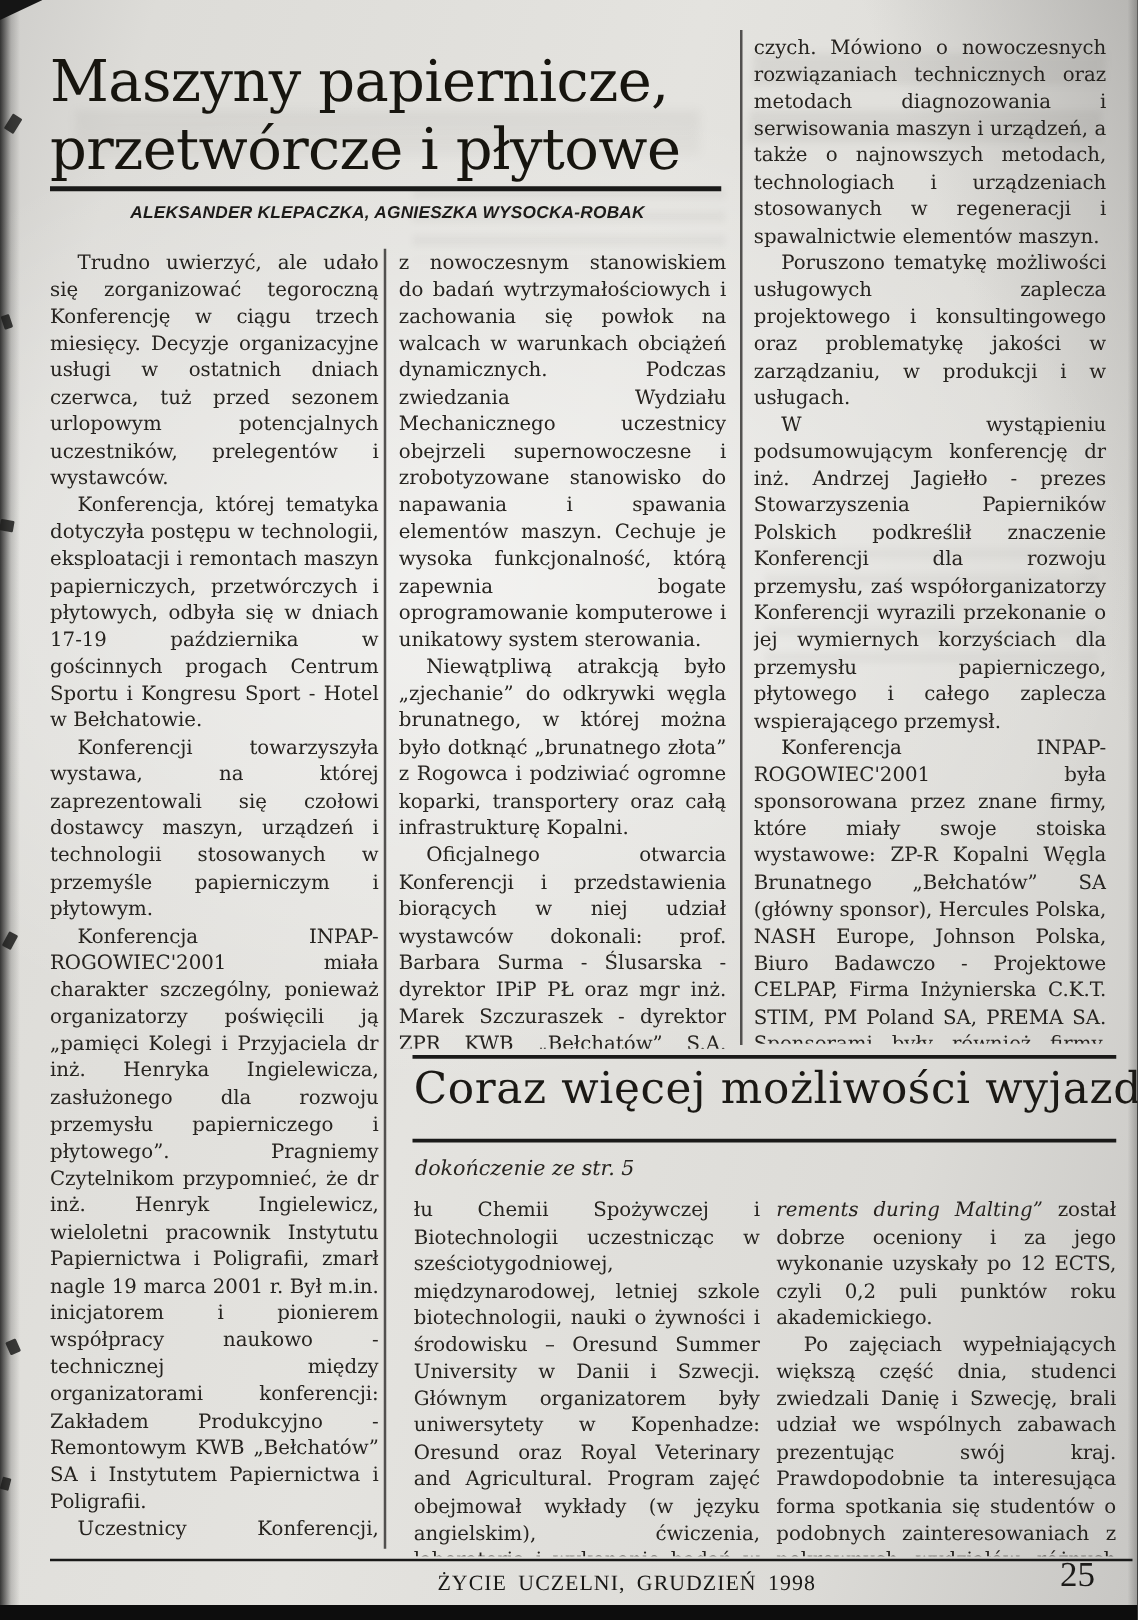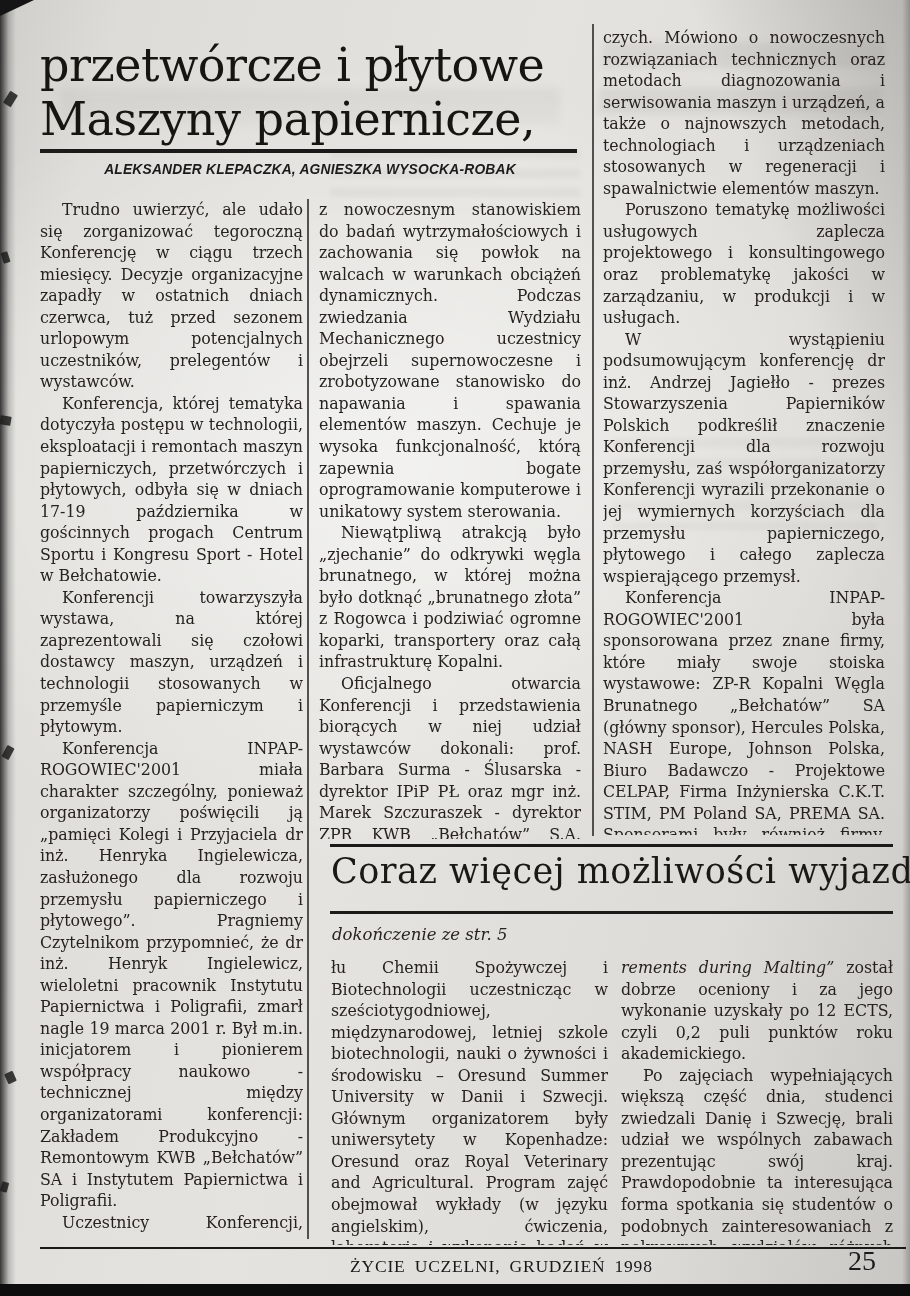--- a/index.html
+++ b/index.html
@@ -81,33 +81,33 @@
 <div class="corner-wedge"></div>
 <div class="edge-right"></div>
 <div class="speck" style="left:6px; top:92px; width:9px; height:14px; transform:rotate(32deg);"></div>
 <div class="speck" style="left:2px; top:252px; width:7px; height:11px; transform:rotate(-18deg);"></div>
 <div class="speck" style="left:0px; top:416px; width:11px; height:9px; transform:rotate(10deg);"></div>
 <div class="speck" style="left:4px; top:746px; width:8px; height:13px; transform:rotate(28deg);"></div>
 <div class="speck" style="left:6px; top:1072px; width:9px; height:11px; transform:rotate(-24deg);"></div>
 <div class="speck" style="left:1px; top:1182px; width:7px; height:10px; transform:rotate(15deg);"></div>
 
 <div class="a1-title">
+  <div>Maszyny papiernicze,</div>
   <div>przetwórcze i płytowe</div>
-  <div>Maszyny papiernicze,</div>
 </div>
 
 <div class="hr" style="left:40px; top:149px; width:537px; height:4px;"></div>
 
 <div class="byline">ALEKSANDER KLEPACZKA, AGNIESZKA WYSOCKA-ROBAK</div>
 
 <div class="vr" style="left:307px; top:199px; height:1040px;"></div>
 <div class="vr" style="left:592px; top:24px; height:812px;"></div>
 
 <div class="col a1c1" lang="pl">
-  <p>Trudno uwierzyć, ale udało się zorganizować tegoroczną Konferencję w ciągu trzech miesięcy. Decyzje organizacyjne zapadły w ostatnich dniach czerwca, tuż przed sezonem urlopowym potencjalnych uczestników, prelegentów i wystawców.</p>
+  <p>Trudno uwierzyć, ale udało się zorganizować tegoroczną Konferencję w ciągu trzech miesięcy. Decyzje organizacyjne usługi w ostatnich dniach czerwca, tuż przed sezonem urlopowym potencjalnych uczestników, prelegentów i wystawców.</p>
   <p>Konferencja, której tematyka dotyczyła postępu w technologii, eksploatacji i remontach maszyn papierniczych, przetwórczych i płytowych, odbyła się w dniach 17-19 października w gościnnych progach Centrum Sportu i Kongresu Sport - Hotel w Bełchatowie.</p>
   <p>Konferencji towarzyszyła wystawa, na której zaprezentowali się czołowi dostawcy maszyn, urządzeń i technologii stosowanych w przemyśle papierniczym i płytowym.</p>
   <p>Konferencja INPAP-ROGOWIEC'2001 miała charakter szczególny, ponieważ organizatorzy poświęcili ją „pamięci Kolegi i Przyjaciela dr inż. Henryka Ingielewicza, zasłużonego dla rozwoju przemysłu papierniczego i płytowego”. Pragniemy Czytelnikom przypomnieć, że dr inż. Henryk Ingielewicz, wieloletni pracownik Instytutu Papiernictwa i Poligrafii, zmarł nagle 19 marca 2001 r. Był m.in. inicjatorem i pionierem współpracy naukowo - technicznej między organizatorami konferencji: Zakładem Produkcyjno - Remontowym KWB „Bełchatów” SA i Instytutem Papiernictwa i Poligrafii.</p>
   <p>Uczestnicy Konferencji, ponad 130 osób, reprezentowali jednostki naukowe, firmy wytwarzające i dostarczające maszyny, urządzenia, środki chemiczne i materiały, firmy świadczące usługi projektowe oraz firmy i ośrodki zajmujące się utrzymaniem ruchu, remontami i regeneracją elementów maszyn i urządzeń. Jak zwykle „tłumnie” w Konferencji uczestniczyli papiernicy. Szkoda, że do Bełchatowa przyjeżdża stosunkowo mało reprezentantów przemysłu płytowego, w tym roku było ich zaledwie pięciu, podobnie zresztą, jak i „przetwórców”.</p>
 
 </div>
 
 <div class="col a1c2" lang="pl">
   <p class="cont">z nowoczesnym stanowiskiem do badań wytrzymałościowych i zachowania się powłok na walcach w warunkach obciążeń dynamicznych. Podczas zwiedzania Wydziału Mechanicznego uczestnicy obejrzeli supernowoczesne i zrobotyzowane stanowisko do napawania i spawania elementów maszyn. Cechuje je wysoka funkcjonalność, którą zapewnia bogate oprogramowanie komputerowe i unikatowy system sterowania.</p>
   <p>Niewątpliwą atrakcją było „zjechanie” do odkrywki węgla brunatnego, w której można było dotknąć „brunatnego złota” z Rogowca i podziwiać ogromne koparki, transportery oraz całą infrastrukturę Kopalni.</p>

